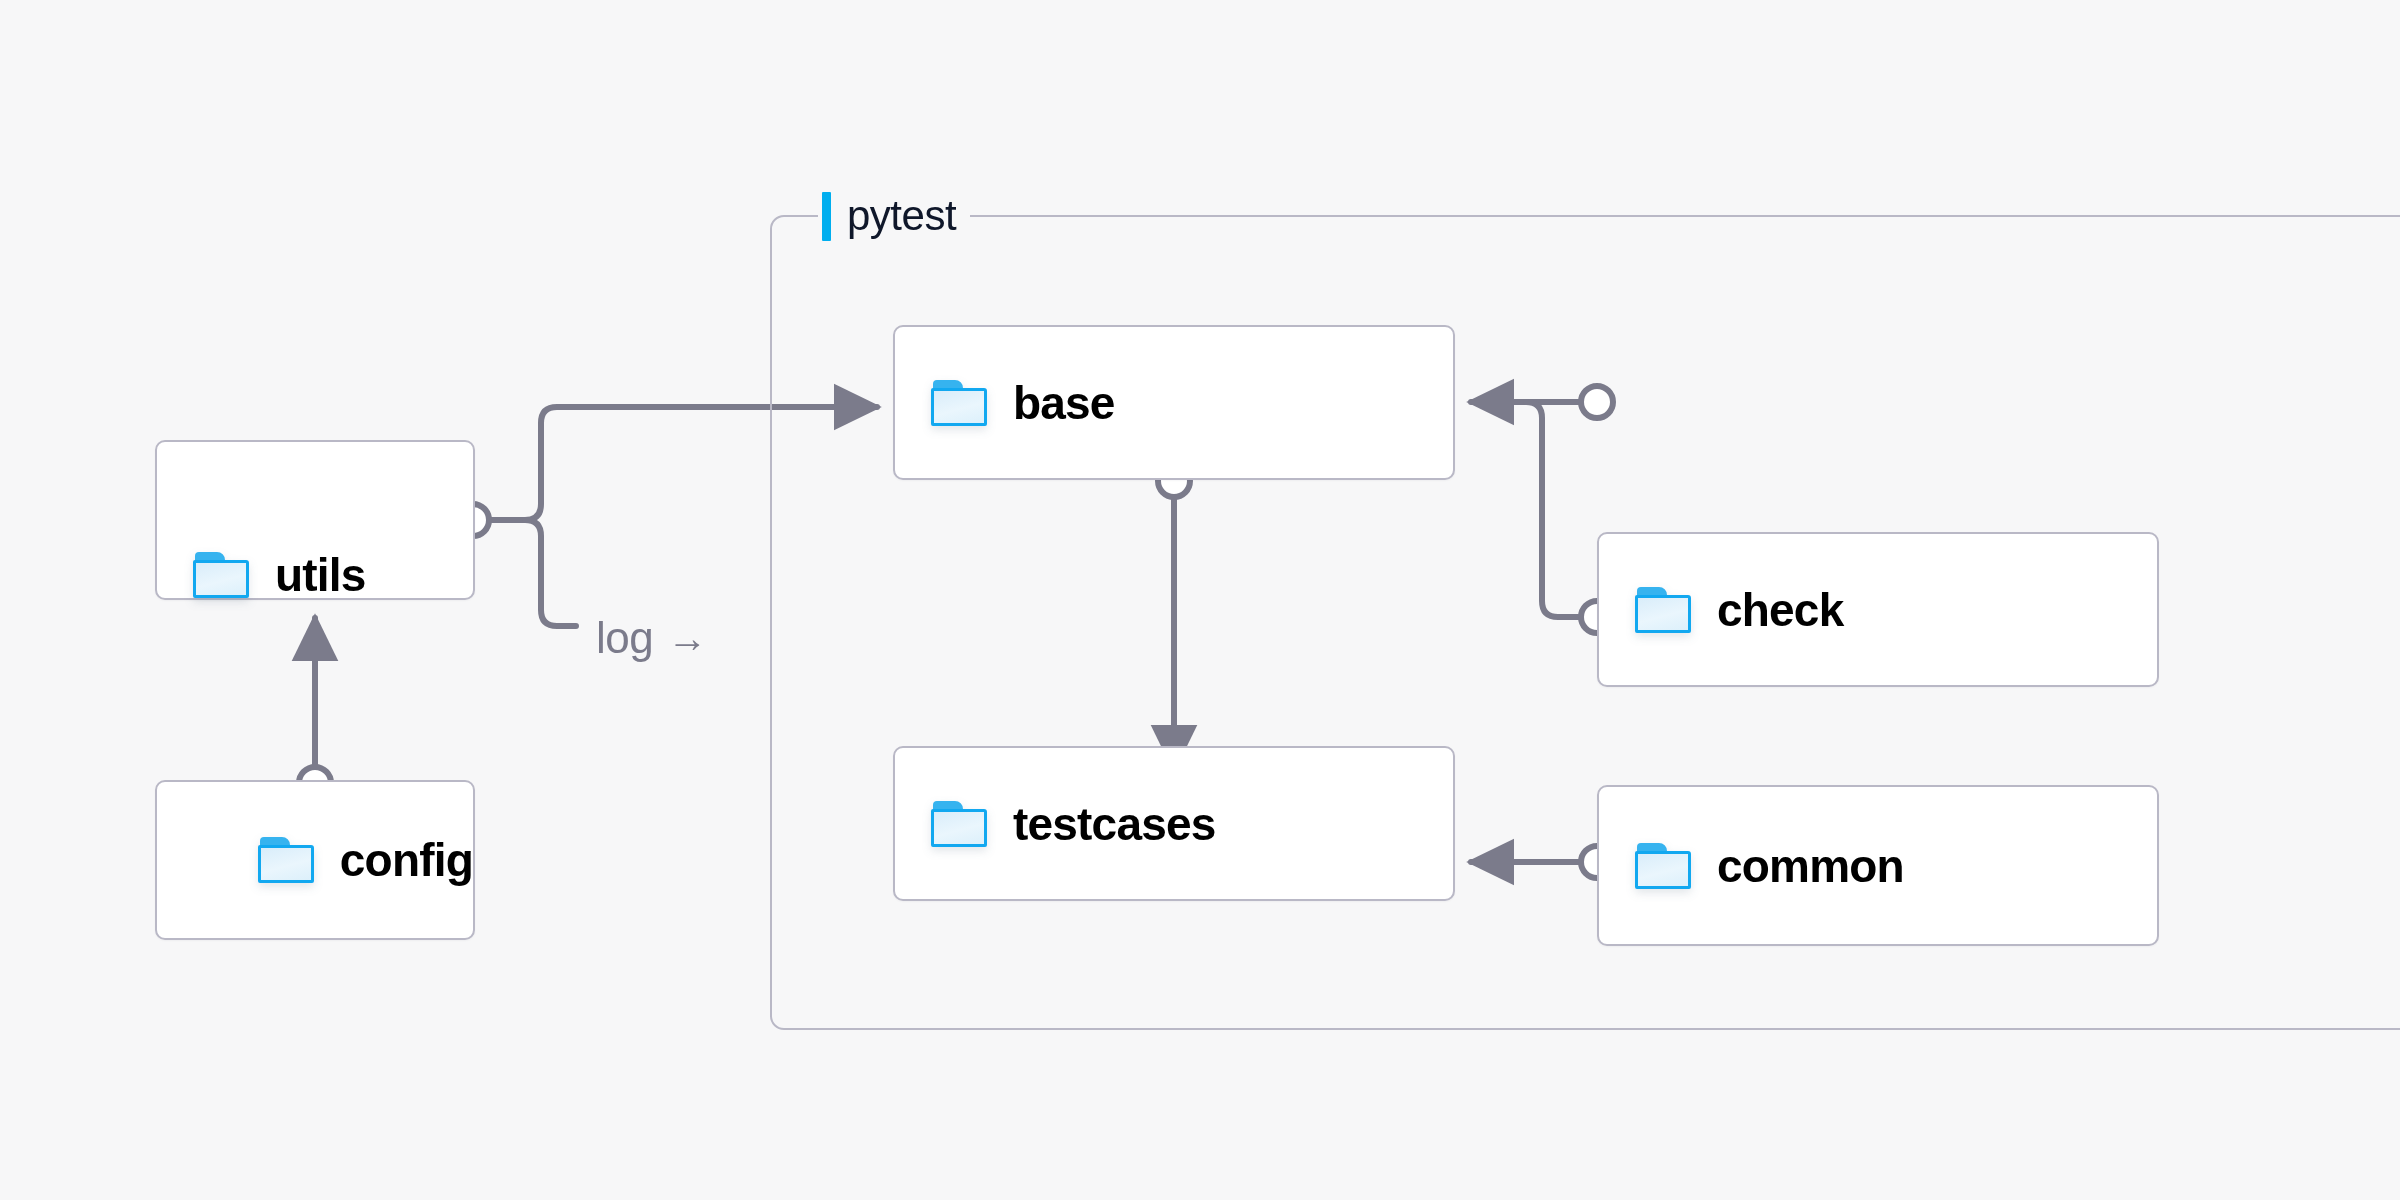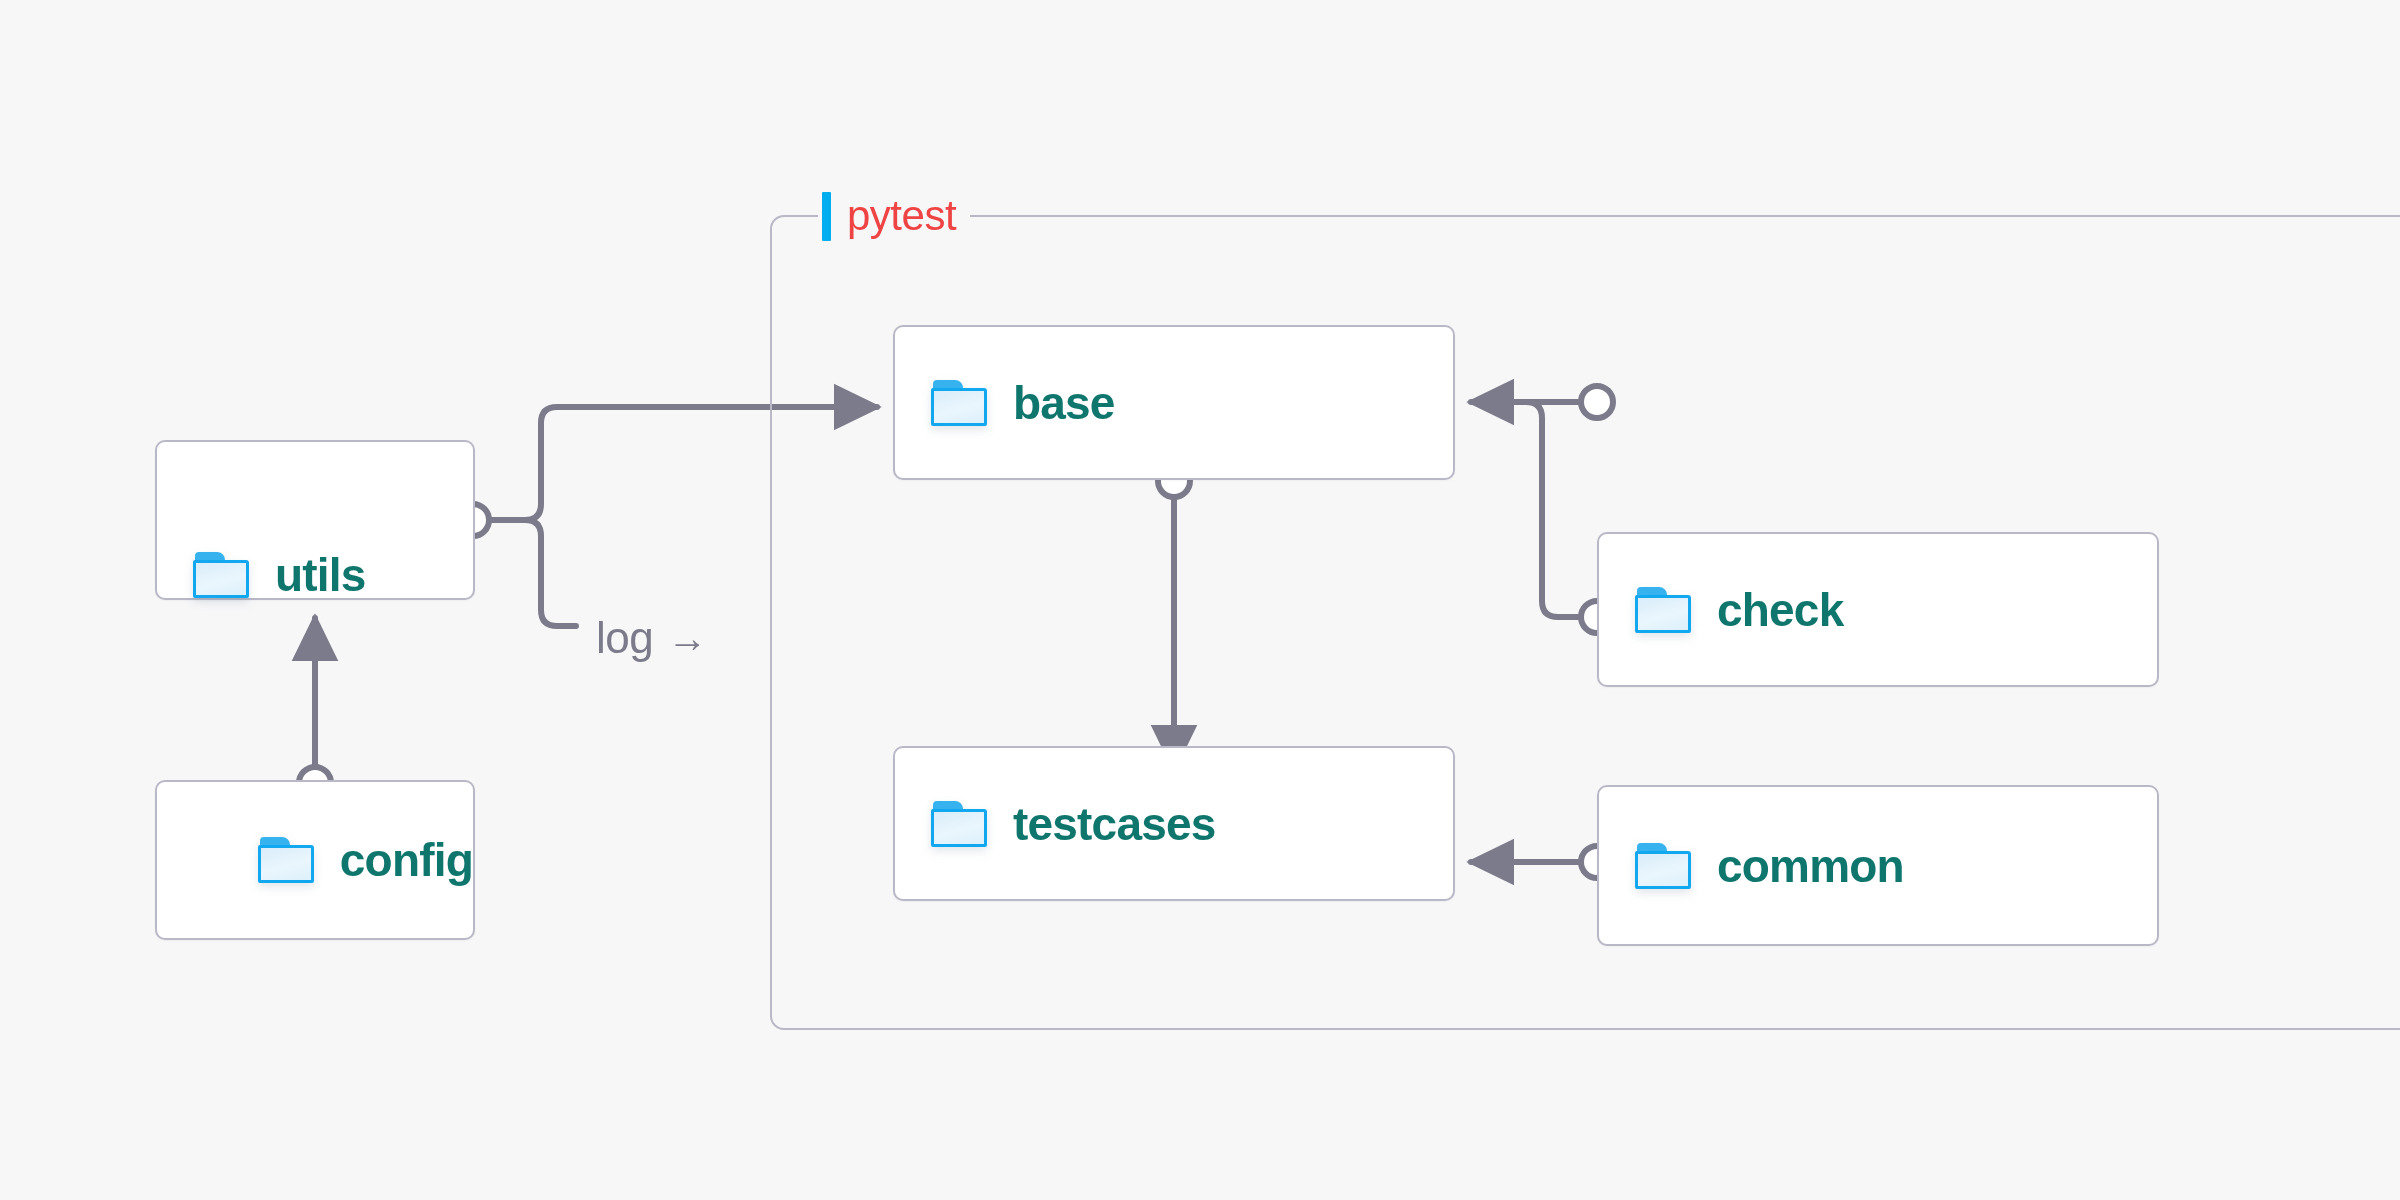--- a/index.html
+++ b/index.html
@@ -48,21 +48,21 @@
   }
   .group-bar {
     width: 9px;
     height: 49px;
     background: #00AEEF;
     border-radius: 1px;
     flex: none;
   }
   .group-title {
     font-size: 42px;
-    color: #ef4444;
+    color: #0f172a;
     letter-spacing: -0.5px;
     white-space: nowrap;
   }
 
   
   .node {
     position: absolute;
     box-sizing: border-box;
     background: #ffffff;
     border: 2px solid #b9b8c6;
@@ -74,21 +74,21 @@
   .node-inner {
     display: flex;
     align-items: center;
     gap: 26px;
     padding-left: 36px;
     white-space: nowrap;
   }
   .node-label {
     font-size: 46px;
     font-weight: 600;
-    color: #0f766e;
+    color: #000000;
     letter-spacing: -0.8px;
     line-height: 1;
   }
 
   
   .folder {
     position: relative;
     width: 56px;
     height: 46px;
     flex: none;

